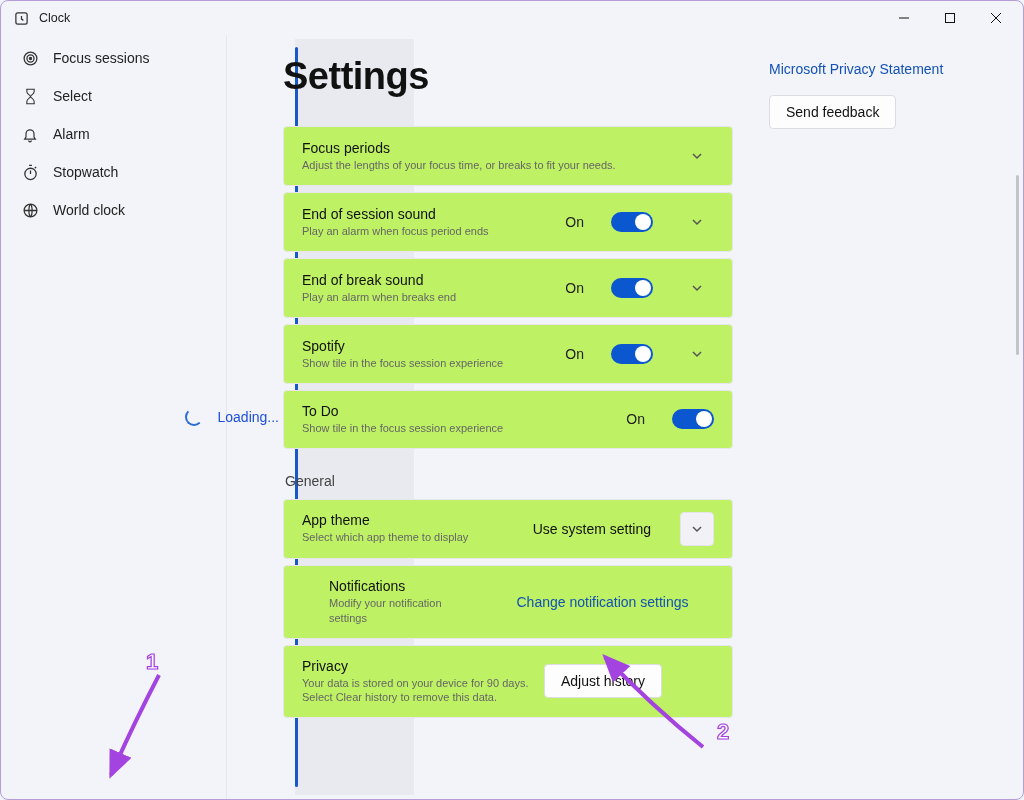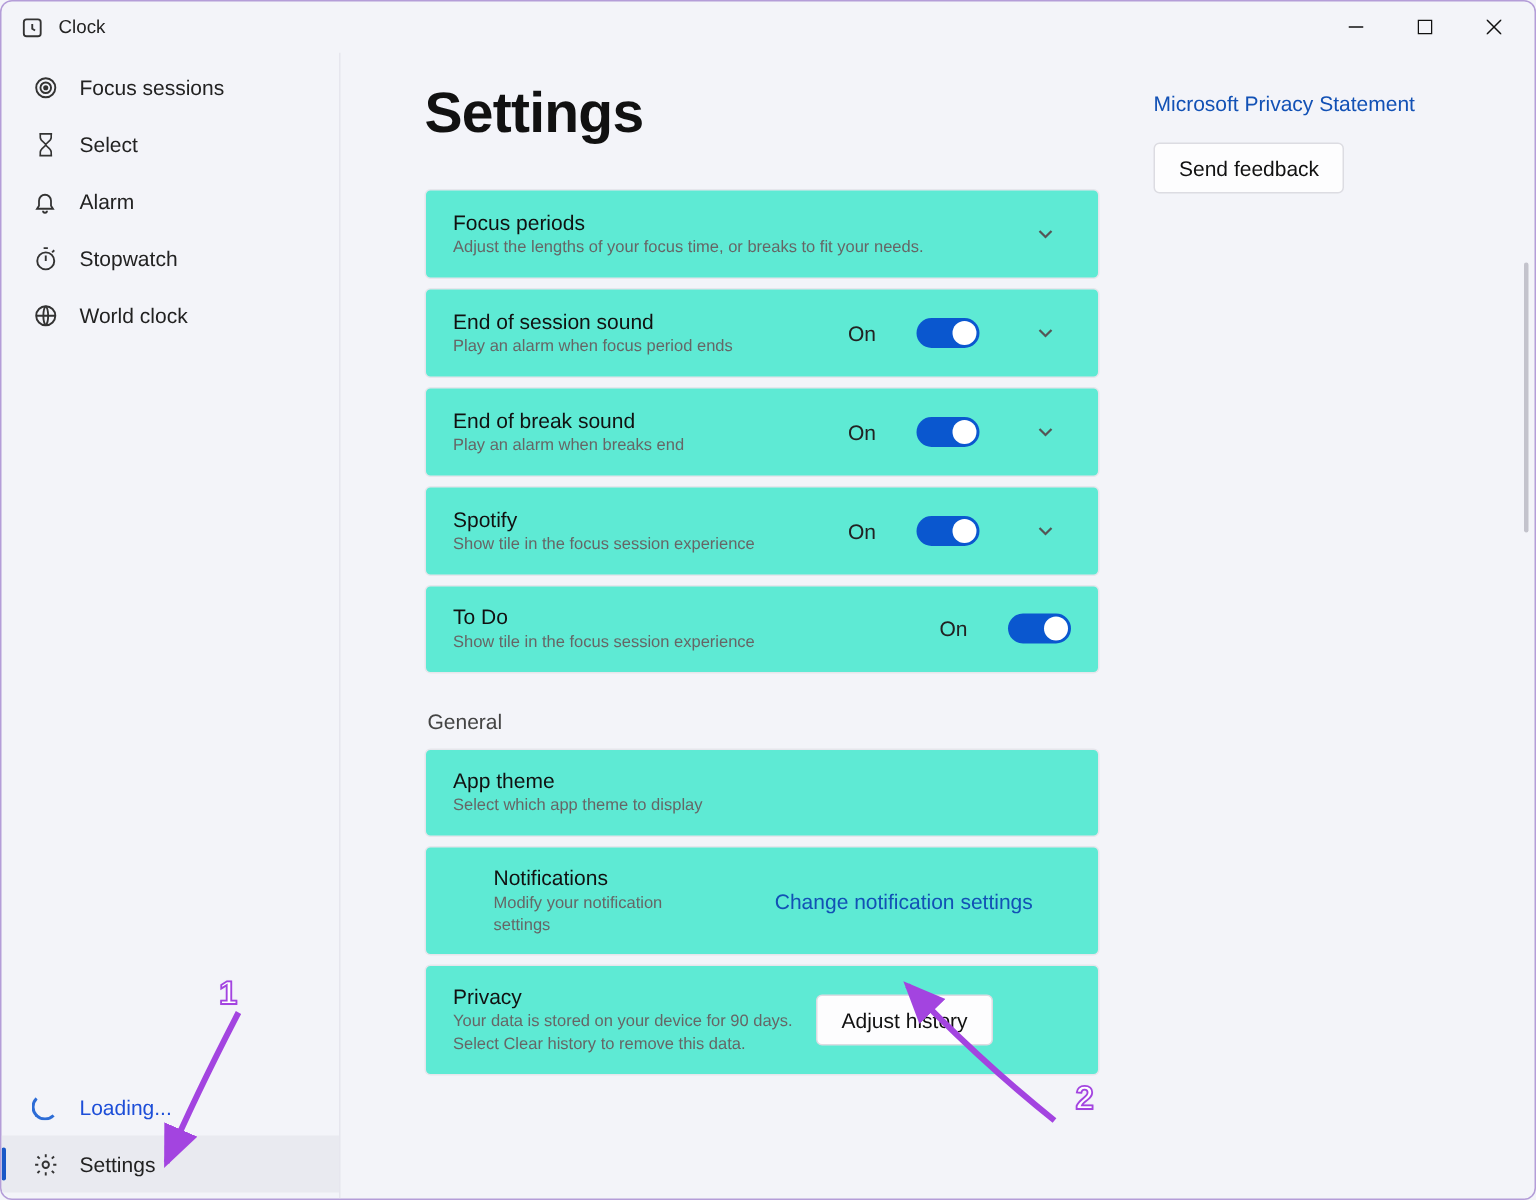--- a/index.html
+++ b/index.html
@@ -27,21 +27,21 @@
   .titlebar .spacer { flex: 1; }
   .win-controls { display: flex; }
   .win-btn { width: 46px; height: 32px; display:flex; align-items:center; justify-content:center; color:#111; }
 
   
   .layout { flex: 1; display: flex; overflow: hidden; }
 
   .sidebar {
     width: 226px;
     display: flex;
-    flex-direction: column;
+    flex-direction: row;
     padding: 4px 0;
     border-right: 1px solid #e6e6ee;
   }
   .nav { flex: 0 0 auto; }
   .nav-item, .nav-bottom-item {
     display: flex;
     align-items: center;
     gap: 14px;
     padding: 10px 16px 10px 20px;
     font-size: 14px;
@@ -82,21 +82,21 @@
   }
   .page-title {
     font-size: 38px;
     font-weight: 700;
     color: #111;
     margin-bottom: 28px;
     letter-spacing: -0.5px;
   }
 
   .card {
-    background: #5eead4;
+    background: #bef264;
     border: 1px solid #e6e6ec;
     border-radius: 4px;
     padding: 12px 18px;
     margin-bottom: 6px;
     display: flex;
     align-items: center;
     gap: 12px;
   }
   .card-body { flex: 1; min-width: 0; }
   .card-title { font-size: 14px; color: #111; margin-bottom: 2px; }
@@ -356,20 +356,28 @@
         </div>
       </div>
 
       <div class="section-label">General</div>
 
       <div class="card">
         <div class="card-body">
           <div class="card-title">App theme</div>
           <div class="card-desc">Select which app theme to display</div>
         </div>
+        <div class="card-right">
+          <span class="select-value">Use system setting</span>
+          <div class="chevron-box">
+            <svg width="12" height="12" viewBox="0 0 12 12">
+                <path d="M2 4l4 4 4-4" fill="none" stroke="#555" stroke-width="1.5"></path>
+              </svg>
+          </div>
+        </div>
       </div>
 
       <div class="card" style="align-items:center;padding-left:45px;">
         <div class="card-body" style="max-width:150px;">
           <div class="card-title">Notifications</div>
           <div class="card-desc">Modify your notification settings</div>
         </div>
         <div class="card-right" style="flex:1; justify-content:center;">
           <span class="link">Change notification settings</span>
         </div>

